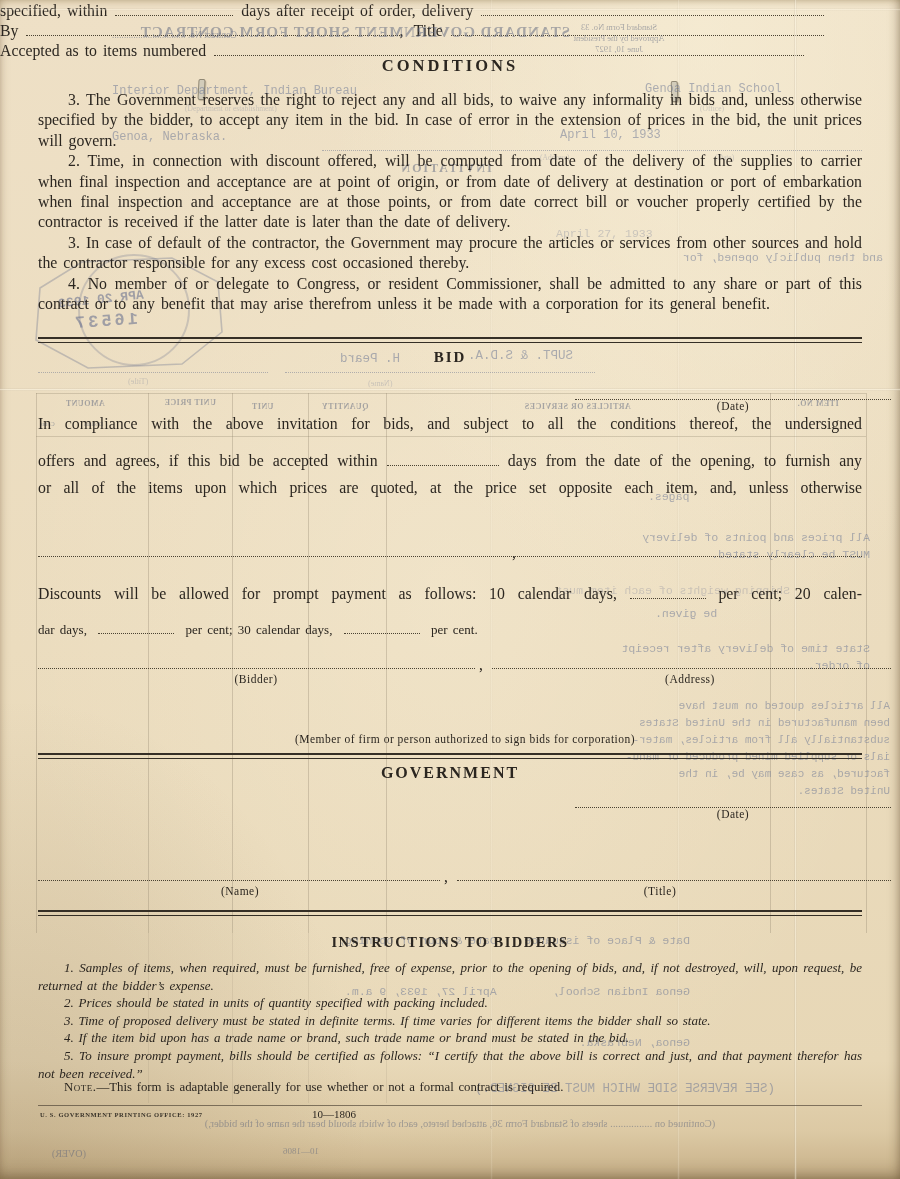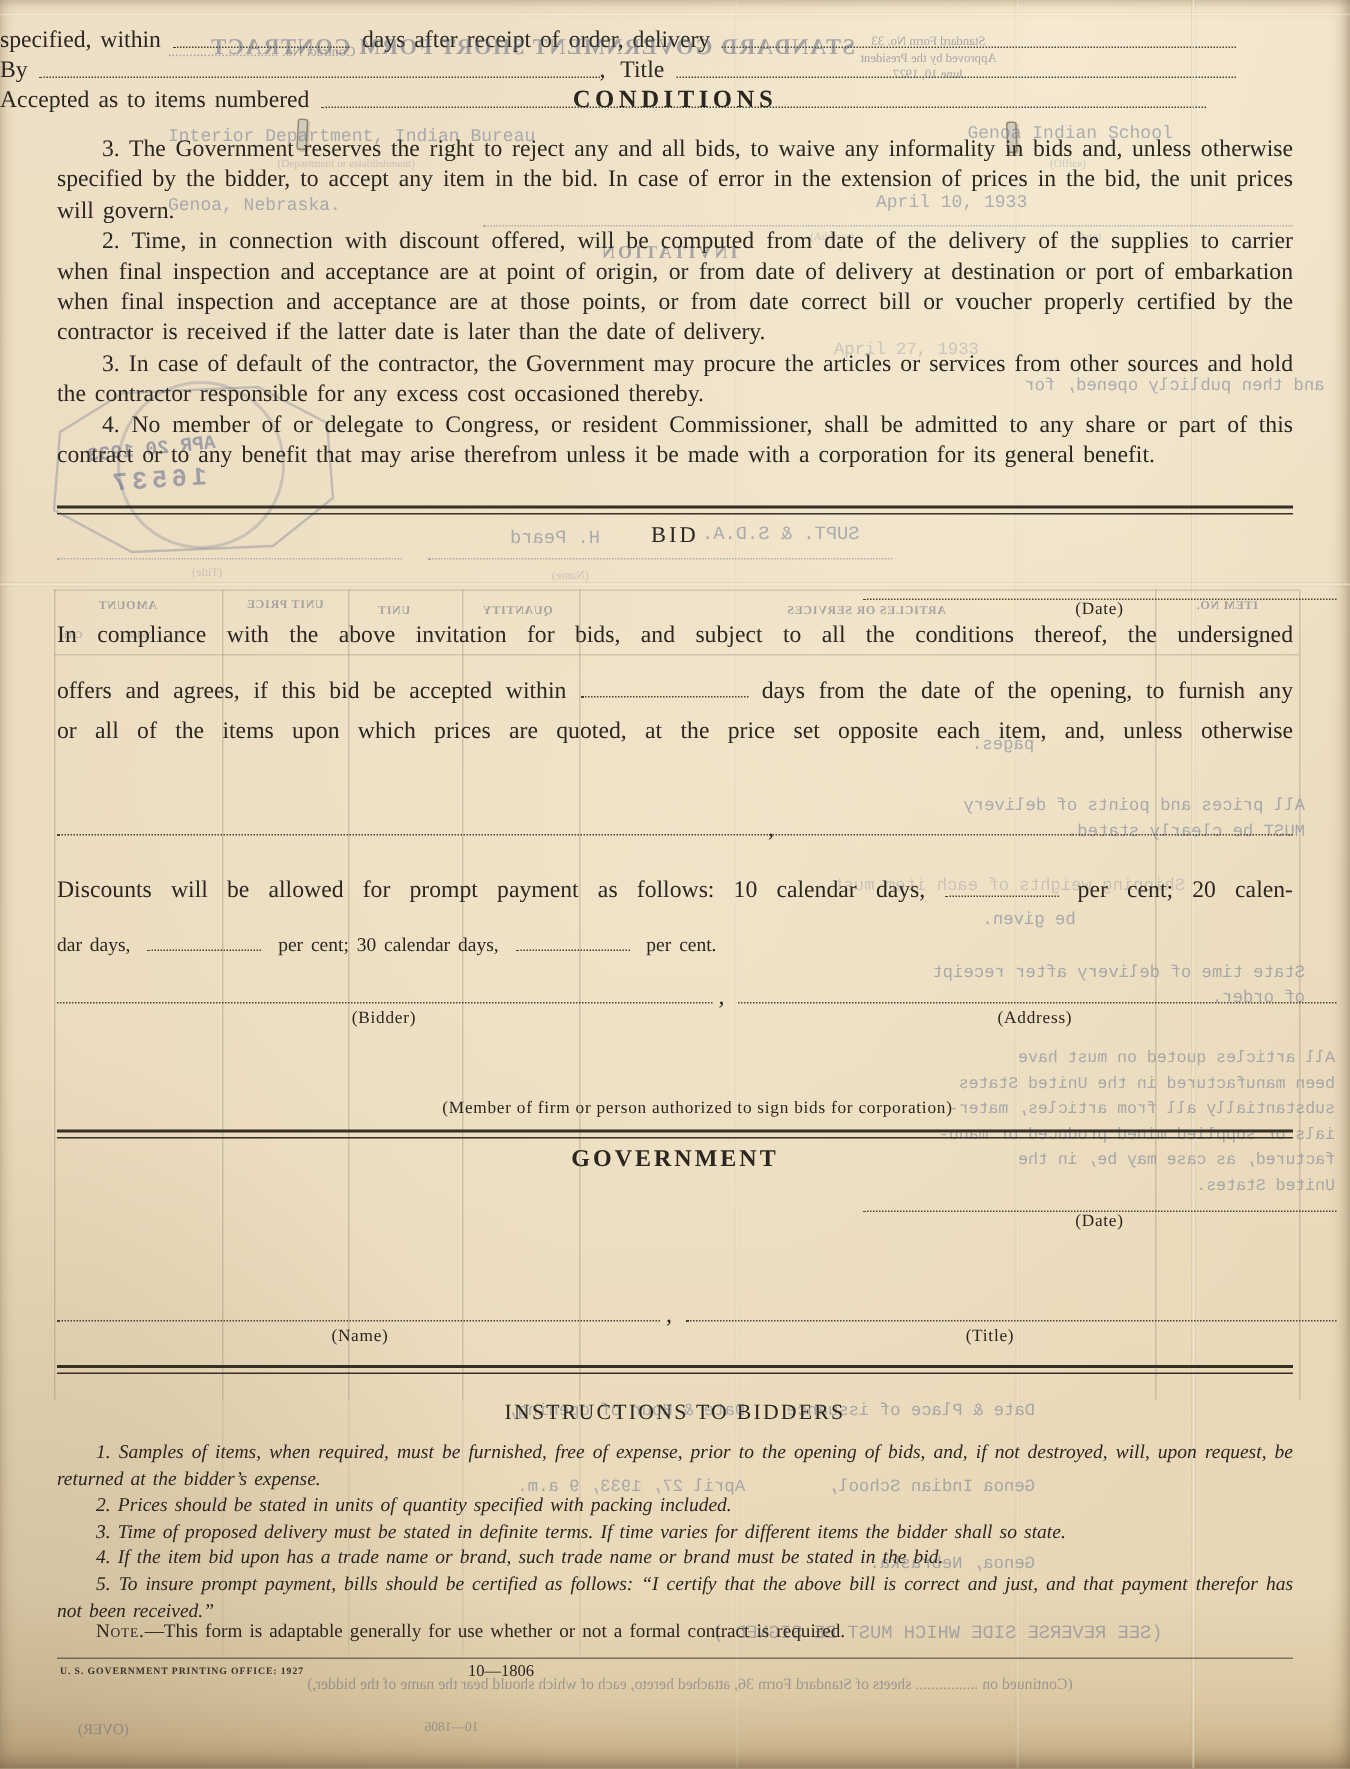--- a/index.html
+++ b/index.html
@@ -26,21 +26,21 @@
   .vlineft{position:absolute;width:1px;background:rgba(140,128,105,0.15);}
   .hline{position:absolute;height:1px;background:rgba(140,128,105,0.30);}
   .crease-v{position:absolute;top:0;bottom:0;width:3px;
     background:linear-gradient(90deg,rgba(120,98,65,0.16),rgba(255,250,235,0.4),rgba(120,98,65,0.10));}
   .crease-h{position:absolute;left:0;right:0;height:3px;
     background:linear-gradient(180deg,rgba(120,98,65,0.14),rgba(255,250,235,0.45),rgba(120,98,65,0.10));}
   .staple{position:absolute;width:5px;height:19px;background:#d2ccba;
     border:1px solid rgba(90,80,60,0.55);border-radius:2px;box-shadow:1px 1px 1px rgba(90,80,60,0.3);}
   
   .h1{font-weight:bold;letter-spacing:3px;font-size:16.5px;}
-  .h2{font-weight:normal;letter-spacing:2px;font-size:15px;}
+  .h2{font-weight:bold;letter-spacing:2px;font-size:15px;}
   .para{font-size:15.8px;line-height:20.4px;text-align:justify;text-indent:30px;word-spacing:2px;margin:0;}
   .jline{font-size:15.8px;text-align:justify;text-align-last:justify;word-spacing:2px;}
   .row{display:flex;align-items:flex-end;font-size:15.8px;word-spacing:2px;}
   .lead{display:inline-block;border-bottom:1.7px dotted #4a4232;height:2px;vertical-align:baseline;}
   .fill{flex:1;border-bottom:1.7px dotted #4a4232;height:2px;margin-bottom:4px;}
   .dotfull{border-bottom:1.7px dotted #4a4232;height:0;}
   .lbl{font-size:11.5px;letter-spacing:0.5px;}
   .drule{border-top:2.6px solid #352f26;border-bottom:1.3px solid #352f26;height:3px;}
   .ins{font-size:13px;line-height:17.6px;text-align:justify;text-indent:26px;word-spacing:1.5px;margin:0;font-style:italic;}
   .sc{font-variant:small-caps;letter-spacing:0.5px;}
@@ -66,21 +66,21 @@
     <div>Approved by the President</div>
     <div>June 10, 1927</div>
   </div>
   <div class="abs mir bp" style="left:52px;top:30px;width:185px;font-size:9.5px;white-space:nowrap;">Contract No. ...............................</div>
 
   <div class="abs bt" style="left:112px;top:84px;font-size:12px;">Interior Department,  Indian Bureau</div>
   <div class="abs bt" style="left:645px;top:82px;font-size:12px;">Genoa Indian School</div>
   <div class="abs bp faint" style="left:185px;top:104px;font-size:7.5px;">(Department or establishment)</div>
   <div class="abs bp faint" style="left:700px;top:104px;font-size:7.5px;">(Office)</div>
   <div class="abs bt" style="left:112px;top:130px;font-size:12px;">Genoa, Nebraska.</div>
-  <div class="abs bt" style="left:584px;top:128px;font-size:12px;">April 10, 1933</div>
+  <div class="abs bt" style="left:560px;top:128px;font-size:12px;">April 10, 1933</div>
   <div class="abs bleedline" style="left:322px;top:150px;width:540px;"></div>
   <div class="abs bp faint" style="left:540px;top:153px;font-size:7.5px;">(Address)</div>
   <div class="abs bp faint" style="left:715px;top:153px;font-size:7.5px;">(Date)</div>
 
   <div class="abs mir bp" style="left:388px;top:161px;width:115px;font-size:12px;font-weight:bold;letter-spacing:2px;text-align:center;">INVITATION</div>
   <div class="abs bt faint" style="left:556px;top:227px;font-size:11.5px;">April 27, 1933</div>
   <div class="abs mir bt" style="left:628px;top:251px;width:255px;font-size:11.5px;">and then publicly opened, for</div>
 
   <svg class="abs" style="left:22px;top:248px;" width="210" height="130" viewBox="0 0 210 130">
     <circle cx="112" cy="62" r="55" fill="none" stroke="rgba(100,110,140,0.26)" stroke-width="2"></circle>
@@ -167,21 +167,21 @@
 
   <div class="abs jline" style="left:38px;top:452px;width:824px;">
     <span>offers and agrees, if this bid be accepted within</span>
     <span class="lead" style="width:112px;"></span>
     <span>days from the date of the opening, to furnish any</span>
   </div>
 
   <div class="abs jline" style="left:38px;top:415px;width:824px;">In compliance with the above invitation for bids, and subject to all the conditions thereof, the undersigned</div>
   <div class="abs jline" style="left:38px;top:479px;width:824px;">or all of the items upon which prices are quoted, at the price set opposite each item, and, unless otherwise</div>
 
-  <div class="row" style="left:38px;top:496px;width:824px;height:20px;margin-top:16px;">
+  <div class="row" style="left:38px;top:496px;width:824px;height:20px;">
     <span>specified, within</span>
     <span class="lead" style="width:118px;margin:0 8px 4px 8px;"></span>
     <span>days after receipt of order, delivery</span>
     <span class="fill" style="margin-left:8px;"></span>
   </div>
 
   <div class="abs dotfull" style="left:38px;top:556px;width:824px;"></div>
   <div class="abs" style="left:512px;top:544px;font-size:15.8px;">,</div>
 
   <div class="abs jline" style="left:38px;top:585px;width:824px;">

